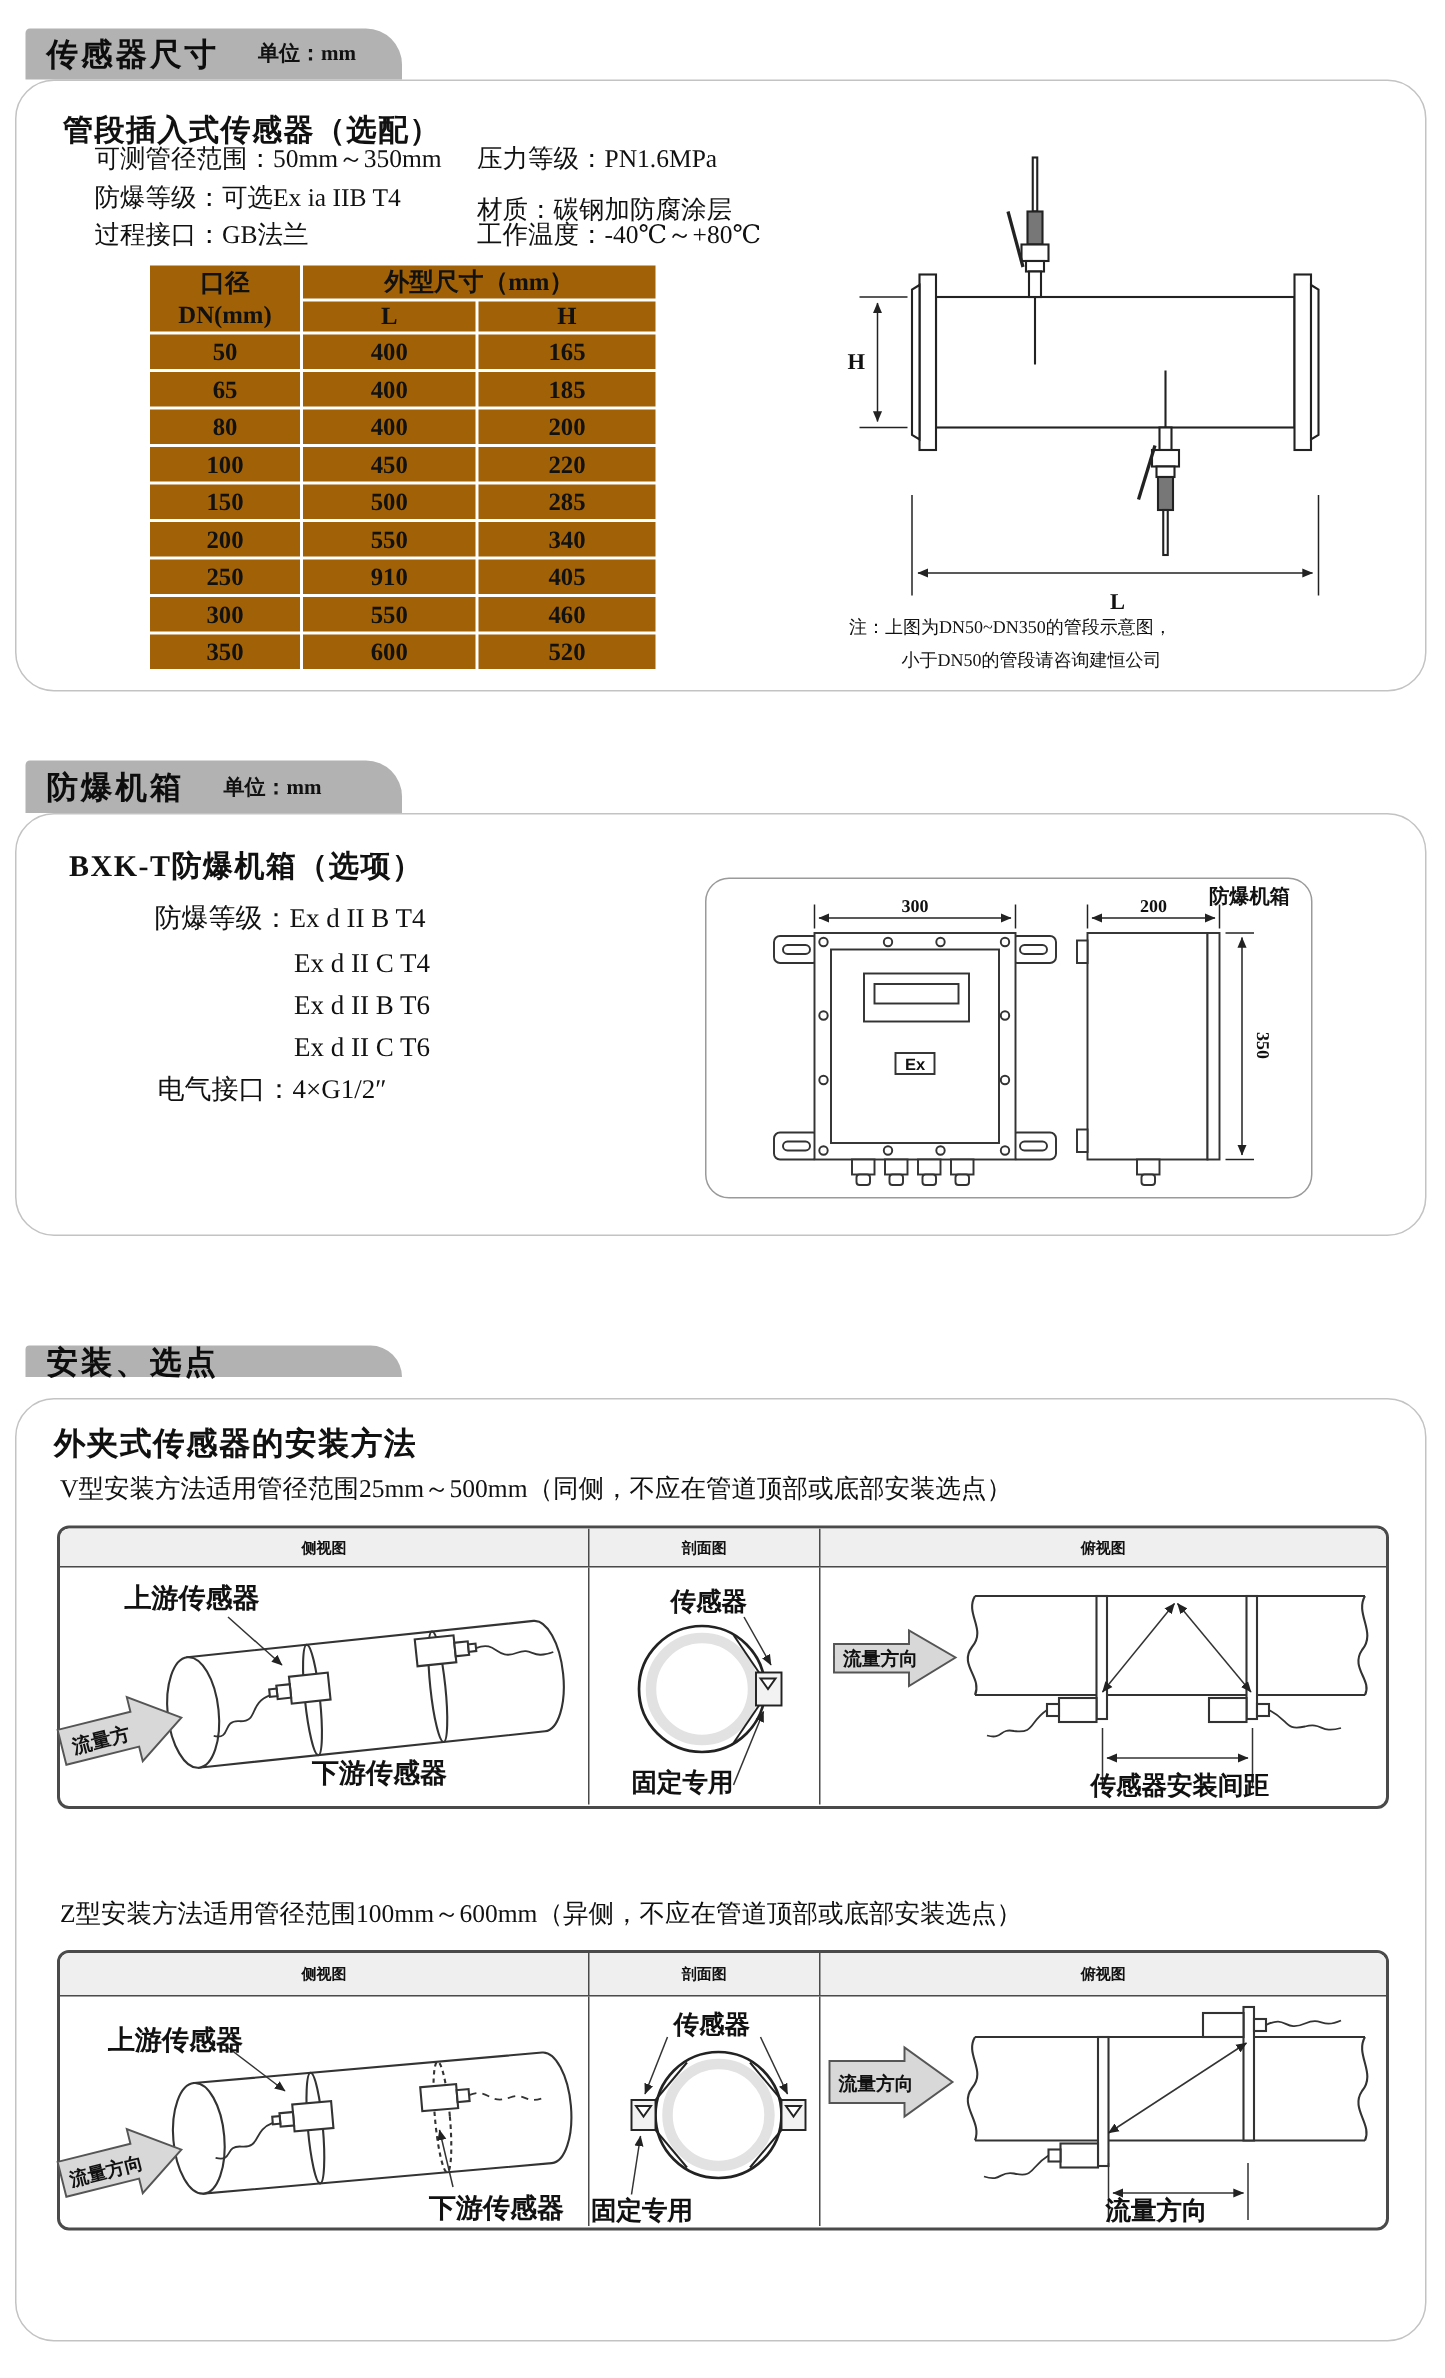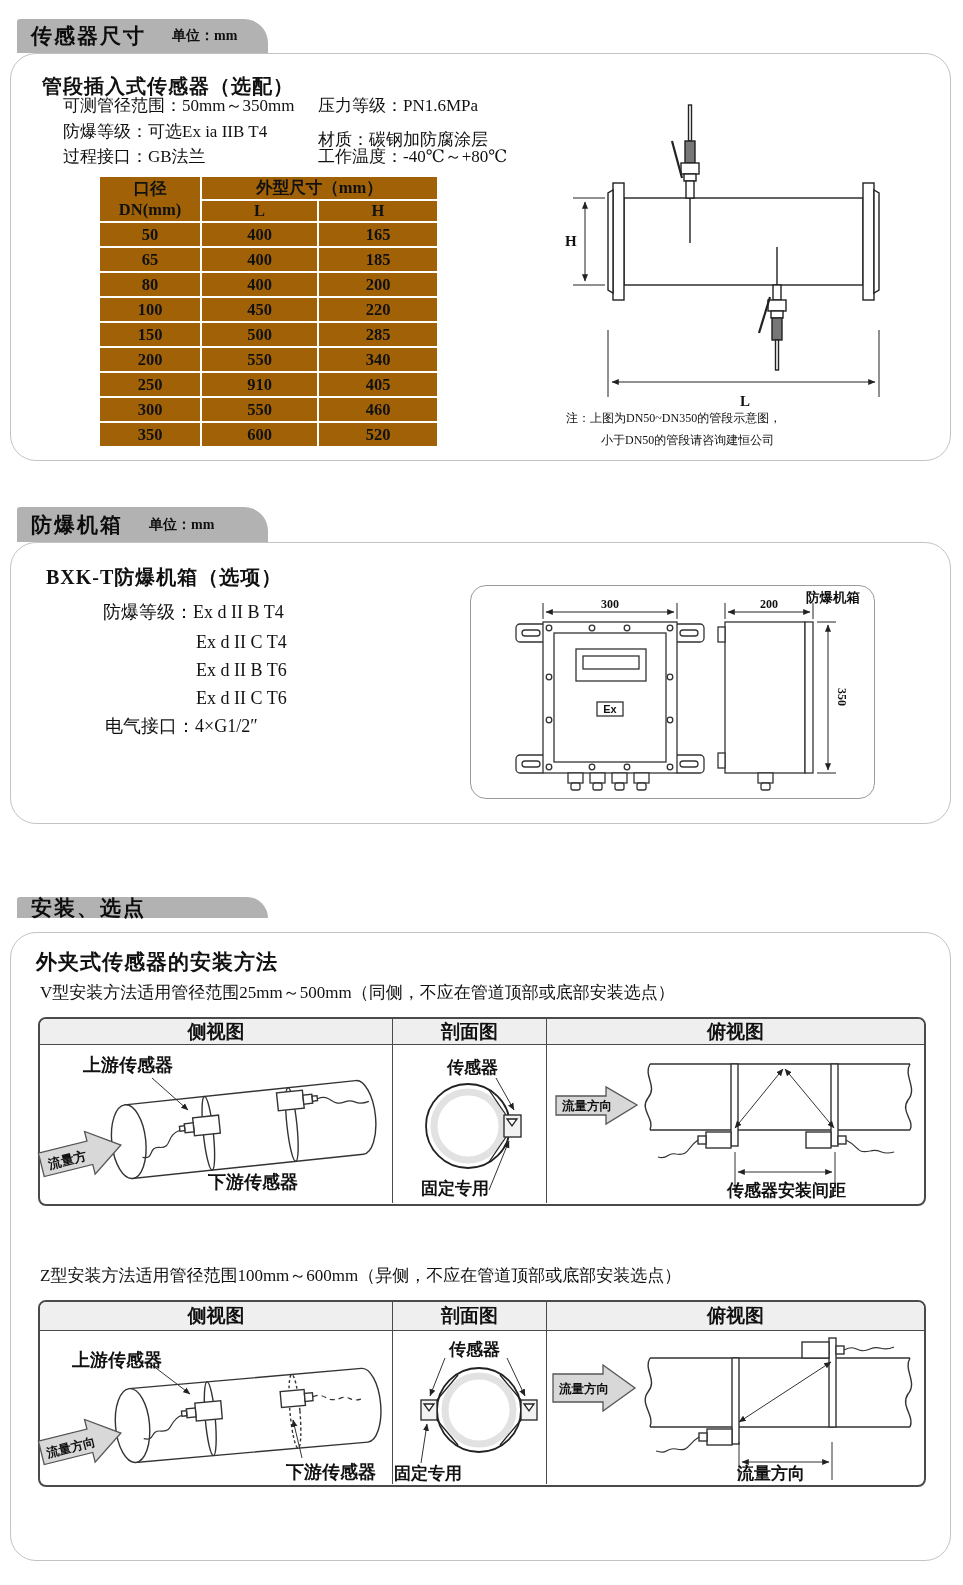--- a/index.html
+++ b/index.html
@@ -16,21 +16,21 @@
   .spec{position:absolute;font-weight:normal;font-size:17px;white-space:nowrap;}
   .note{position:absolute;font-weight:normal;font-size:12px;white-space:nowrap;}
   .dims-table{position:absolute;border-collapse:separate;border-spacing:2px;background:#fff;
               font-weight:bold;font-size:16.5px;text-align:center;}
   .dims-table td,.dims-table th{background:#a16207;padding:0;font-weight:bold;}
   .dims-table .hrow1 td{height:21px;}
   .dims-table .hrow2 td{height:20px;}
   .dims-table .drow td{height:23px;}
   .itable{position:absolute;border:2px solid #4a4a4a;border-radius:8px;background:#fff;overflow:hidden;}
   .ithead{display:flex;background:#efefef;border-bottom:1.6px solid #4a4a4a;
-          font-family:Liberation Sans, sans-serif;font-weight:bold;font-size:19px;text-align:center;}
+          font-family:Liberation Sans, sans-serif;font-weight:bold;font-size:10px;text-align:center;}
   .ithead > div{display:flex;align-items:center;justify-content:center;}
   .itbody{display:flex;}
   .vline{border-left:1.6px solid #4a4a4a;}
   .diag-label{position:absolute;font-weight:bold;white-space:nowrap;z-index:4;}
   .encl-card{position:absolute;border:1.2px solid #9a9a9a;border-radius:16px;background:#fff;}
   svg{position:absolute;overflow:visible;}
   svg .svgt{font-family:"Liberation Serif","DejaVu Serif",serif;font-weight:bold;fill:#111;}
   svg .svgts{font-family:"Liberation Sans","DejaVu Sans",sans-serif;font-weight:bold;fill:#111;}
 </style>
 </head>

